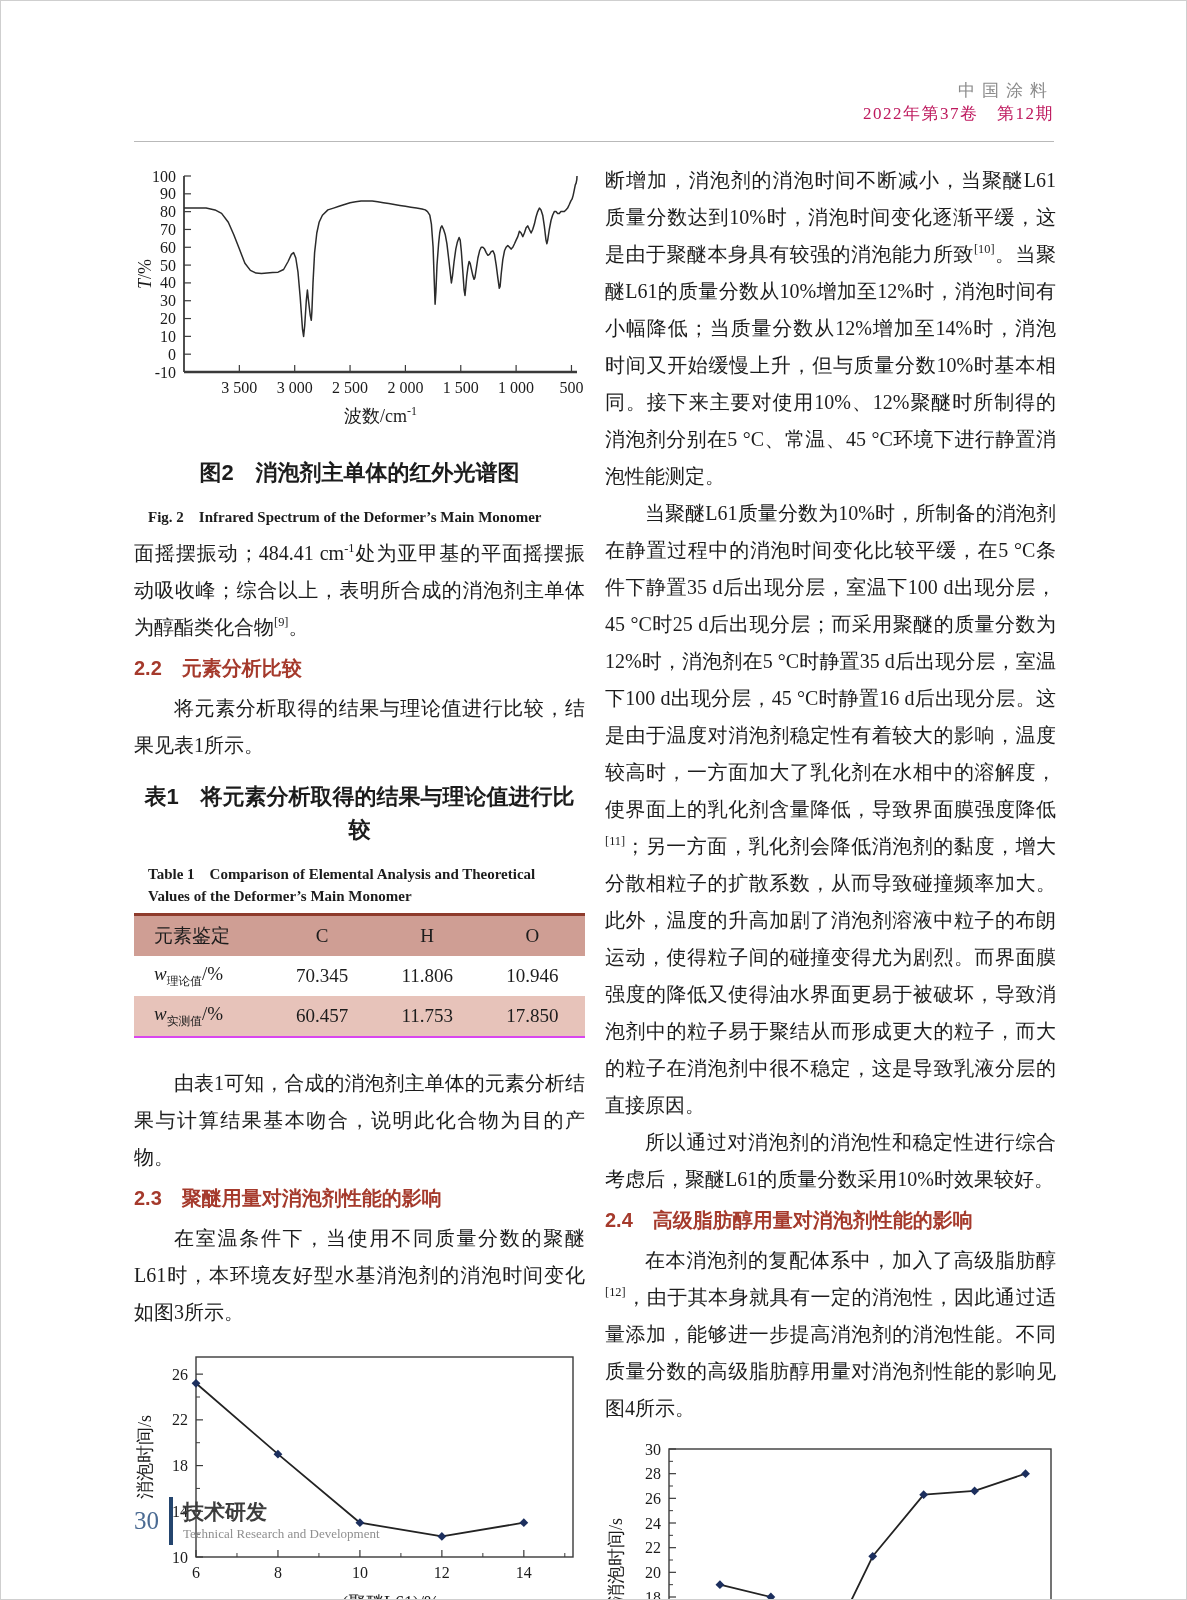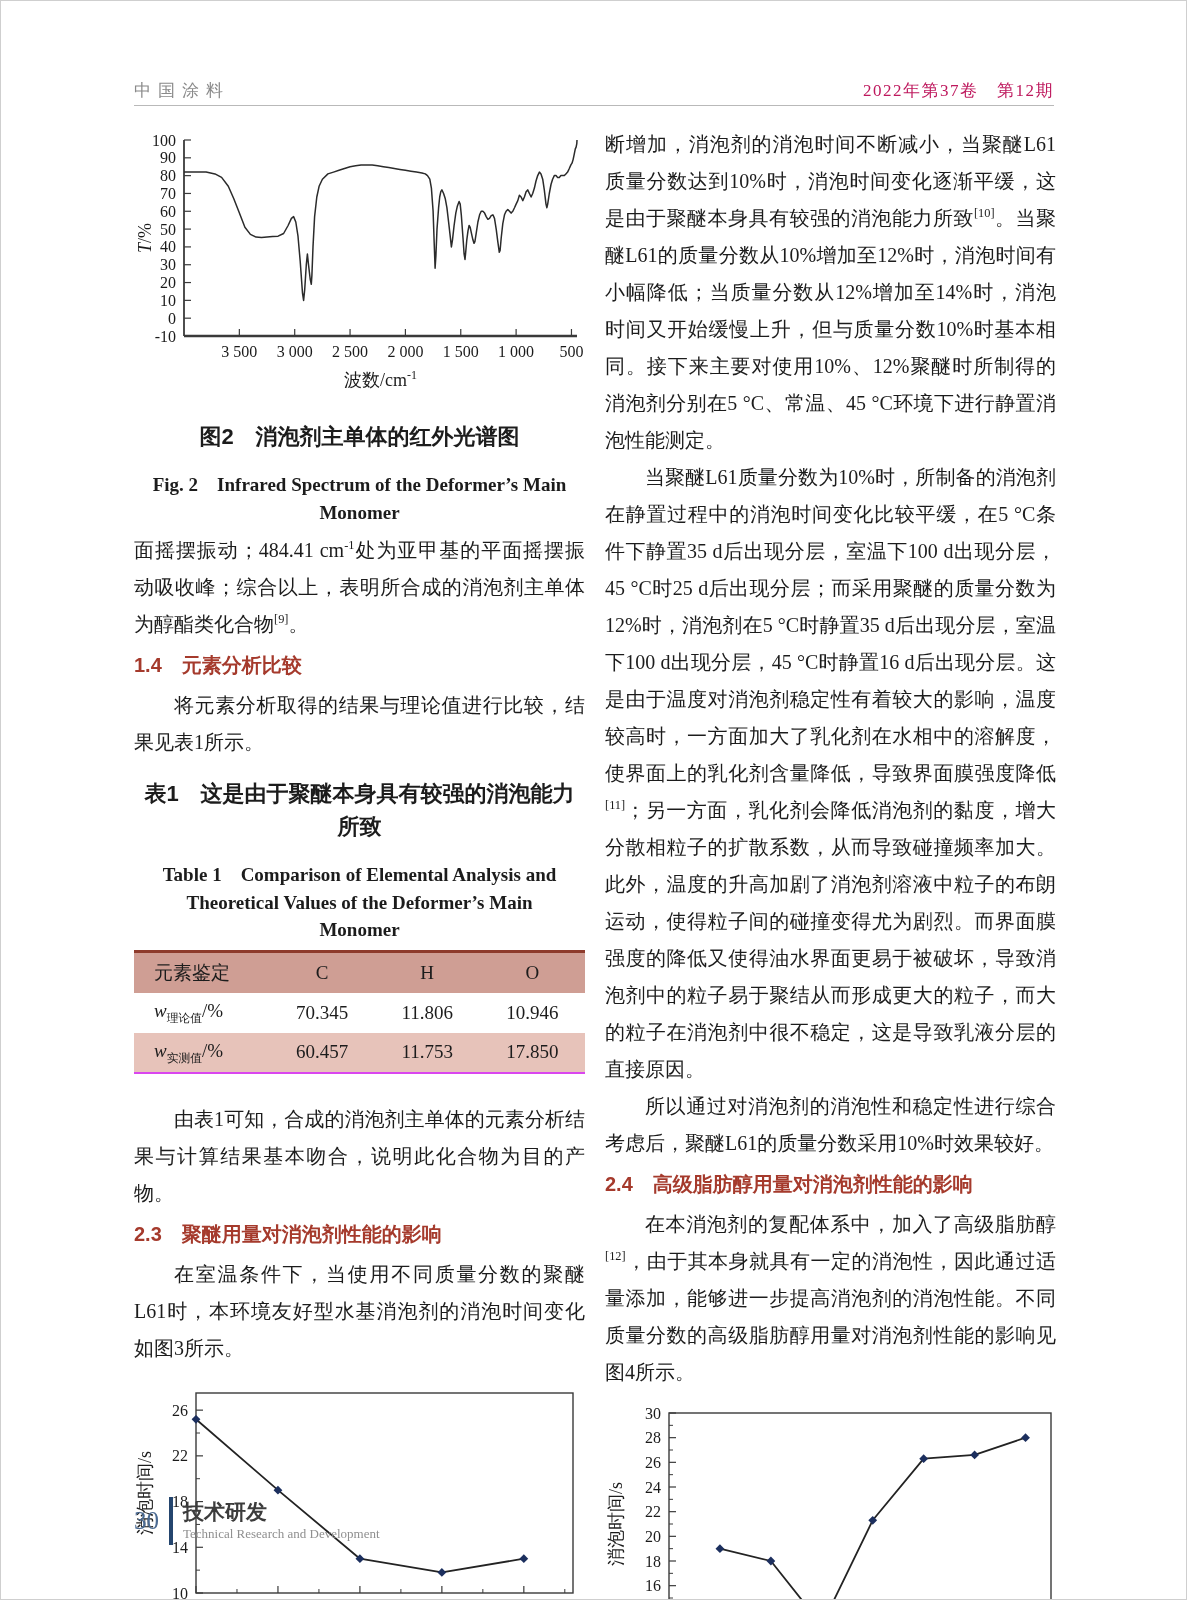--- a/index.html
+++ b/index.html
@@ -4,22 +4,23 @@
 <style>
   html,body{margin:0;padding:0;background:#e9e9e9;}
   .page{
     position:relative; width:1187px; height:1600px; margin:0 auto;
     background:#ffffff; border:1px solid #cfcfcf; box-sizing:border-box;
     font-family:"Liberation Serif","DejaVu Serif",serif; color:#1c1c1c;
     overflow:hidden;
   }
   .header{
     display:flex; justify-content:space-between; align-items:flex-end;
-    margin:78px 132px 0 133px; padding-bottom:3px;
+    margin:78px 132px 0 133px; padding-bottom:16px;
     border-bottom:1.5px solid #b9b9b9;
+    flex-direction:column;
   }
   .header .jname{font-size:17px; color:#8a8a8a; letter-spacing:7px;}
   .header .jissue{font-size:17px; color:#be185d; letter-spacing:1.5px;}
   .cols{display:flex; gap:20px; margin:20px 132px 0 133px;}
   .col{width:451px;}
   p.body{font-size:20px; line-height:1.85; text-align:justify; margin:0;}
   p.indent{text-indent:2em;}
   sup{font-size:0.62em;}
   sub{font-size:0.62em;}
   .it{font-style:italic;}
@@ -27,21 +28,21 @@
     font-family:"Liberation Sans","DejaVu Sans",sans-serif;
     font-size:20px; font-weight:bold; color:#a53a2c;
     margin:6px 0 6px 0; line-height:1.6;
   }
   .cap-zh{
     font-family:"Liberation Sans","DejaVu Sans",sans-serif;
     font-weight:bold; font-size:22px; text-align:center; line-height:1.5;
     margin:18px 8px;
   }
   .cap-en{
-    font-weight:bold; font-size:19px; text-align:center; line-height:1.45;
+    font-weight:bold; font-size:15px; line-height:1.45;
     margin:0 14px 6px 14px;
   }
   .chartwrap{text-align:center; margin:4px 0 0 0;}
   svg text{font-family:"Liberation Serif","DejaVu Serif",serif; font-size:16px; fill:#1b1b1b;}
   svg text.axlab{font-size:18px;}
   table.tbl{
     width:100%; border-collapse:collapse; font-size:19px; margin:4px 0 27px 0;
     border-top:3px solid #8e3b2c; border-bottom:2px solid #d946ef;
   }
   table.tbl th, table.tbl td{padding:7px 4px; font-weight:normal;}
@@ -120,24 +121,24 @@
             <text x="246.5" y="256" text-anchor="middle" class="axlab"><tspan>波数/cm</tspan><tspan dy="-7" font-size="12">-1</tspan></text>
             <text x="0" y="0" text-anchor="middle" class="axlab" transform="translate(17 108) rotate(-90)"><tspan font-style="italic">T</tspan><tspan>/%</tspan></text>
             <polyline points="50.0,42.1 61.1,42.1 72.1,42.1 81.0,43.9 87.6,47.4 94.3,56.3 99.8,68.8 105.4,83.1 110.9,97.3 116.4,104.4 122.0,107.1 127.5,107.5 133.0,107.1 138.6,106.6 144.1,106.2 149.6,103.5 154.1,95.5 157.4,88.4 159.6,86.6 161.8,92.0 164.0,106.2 166.2,131.2 168.5,163.2 169.6,170.4 170.7,159.7 172.3,134.7 173.4,124.0 174.5,134.7 176.2,149.0 177.3,154.3 177.9,145.4 179.0,116.9 180.6,86.6 182.8,67.0 185.1,56.3 188.4,49.2 193.9,43.9 199.5,42.1 205.0,40.3 210.5,38.5 216.1,36.7 221.6,35.8 227.1,34.9 232.7,34.9 238.2,34.9 243.7,35.8 249.3,36.7 254.8,37.6 260.3,38.5 265.9,39.4 271.4,40.3 276.9,41.2 282.5,42.1 288.0,43.0 291.3,43.9 293.5,45.6 295.8,49.2 297.4,58.1 299.1,81.3 300.2,113.3 301.1,138.3 301.9,125.8 303.0,99.1 304.6,77.7 305.7,67.0 306.8,61.7 307.9,59.9 309.6,63.5 311.3,68.8 312.9,77.7 314.6,92.0 316.2,106.2 317.4,116.9 318.5,109.8 320.1,95.5 321.8,83.1 323.4,75.9 325.1,71.5 326.2,74.1 327.3,84.8 329.0,108.0 330.1,124.0 331.0,129.4 331.7,122.3 332.8,109.8 334.0,100.9 335.1,95.5 336.2,97.3 337.3,102.7 338.9,109.8 340.0,113.3 340.9,111.6 342.3,102.7 343.9,92.0 345.6,84.8 347.2,81.3 348.9,81.3 350.6,83.1 352.2,86.6 353.9,89.3 355.5,88.4 357.2,85.7 358.9,84.8 360.5,88.4 362.2,99.1 363.8,111.6 365.3,122.3 366.1,120.5 367.2,108.0 368.8,93.7 370.5,84.8 372.1,81.3 373.8,79.5 375.5,81.3 377.1,83.1 378.8,81.3 380.5,77.7 382.1,74.1 383.8,70.6 385.4,65.2 387.1,67.0 388.8,70.6 390.4,67.0 392.1,61.7 393.7,59.9 395.4,63.5 397.1,67.0 398.7,63.5 400.4,58.1 402.0,51.0 403.7,45.6 405.4,42.1 407.0,43.9 408.7,49.2 410.3,59.9 412.0,74.1 412.9,77.7 413.7,74.1 415.3,63.5 417.0,54.5 418.6,49.2 420.3,45.6 422.0,45.6 423.6,47.4 425.3,47.4 426.9,45.6 428.6,45.6 430.3,45.6 431.9,43.9 433.6,42.1 435.3,38.5 436.9,34.9 438.0,33.2 439.1,29.6 440.2,24.3 441.3,18.9 442.1,17.1 442.8,13.6 443.0,10.0" fill="none" stroke="#2b2b2b" stroke-width="1.5" stroke-linejoin="round"></polyline>
           </svg>
       </div>
       <div class="cap-zh">图2　消泡剂主单体的红外光谱图</div>
       <div class="cap-en">Fig. 2　Infrared Spectrum of the Deformer’s Main Monomer</div>
 
       <p class="body"><span>面摇摆振动；484.41 cm</span><sup>-1</sup><span>处为亚甲基的平面摇摆振动吸收峰；综合以上，表明所合成的消泡剂主单体为醇酯类化合物</span><sup>[9]</sup><span>。</span></p>
 
-      <h3 class="sec">1.4　元素分析比较</h3>
+      <h3 class="sec">2.2　元素分析比较</h3>
       <p class="body indent">将元素分析取得的结果与理论值进行比较，结果见表1所示。</p>
 
-      <div class="cap-zh" style="margin-top:16px">表1　这是由于聚醚本身具有较强的消泡能力所致</div>
+      <div class="cap-zh" style="margin-top:16px">表1　将元素分析取得的结果与理论值进行比较</div>
       <div class="cap-en">Table 1　Comparison of Elemental Analysis and Theoretical Values of the Deformer’s Main Monomer</div>
 
       <table class="tbl">
         <thead>
           <tr>
             <th class="c1">元素鉴定</th>
             <th class="cv">C</th>
             <th class="cv">H</th>
             <th class="cv">O</th>
           </tr>

